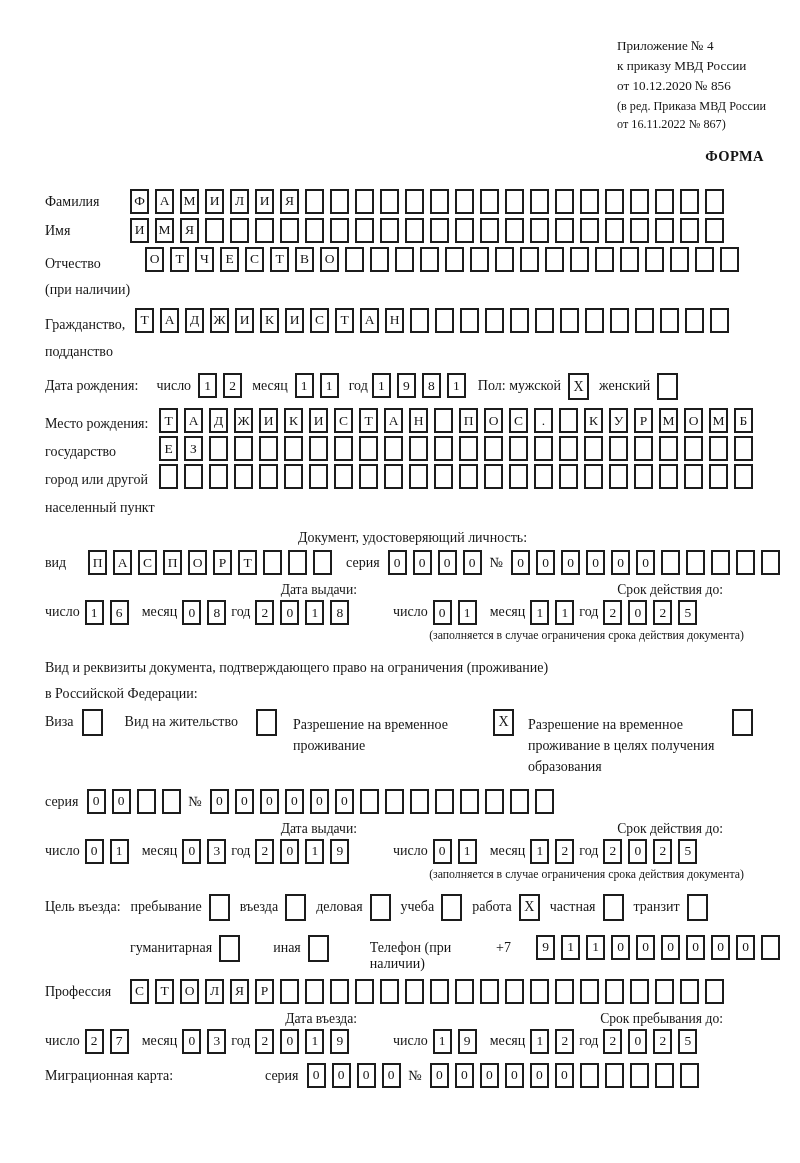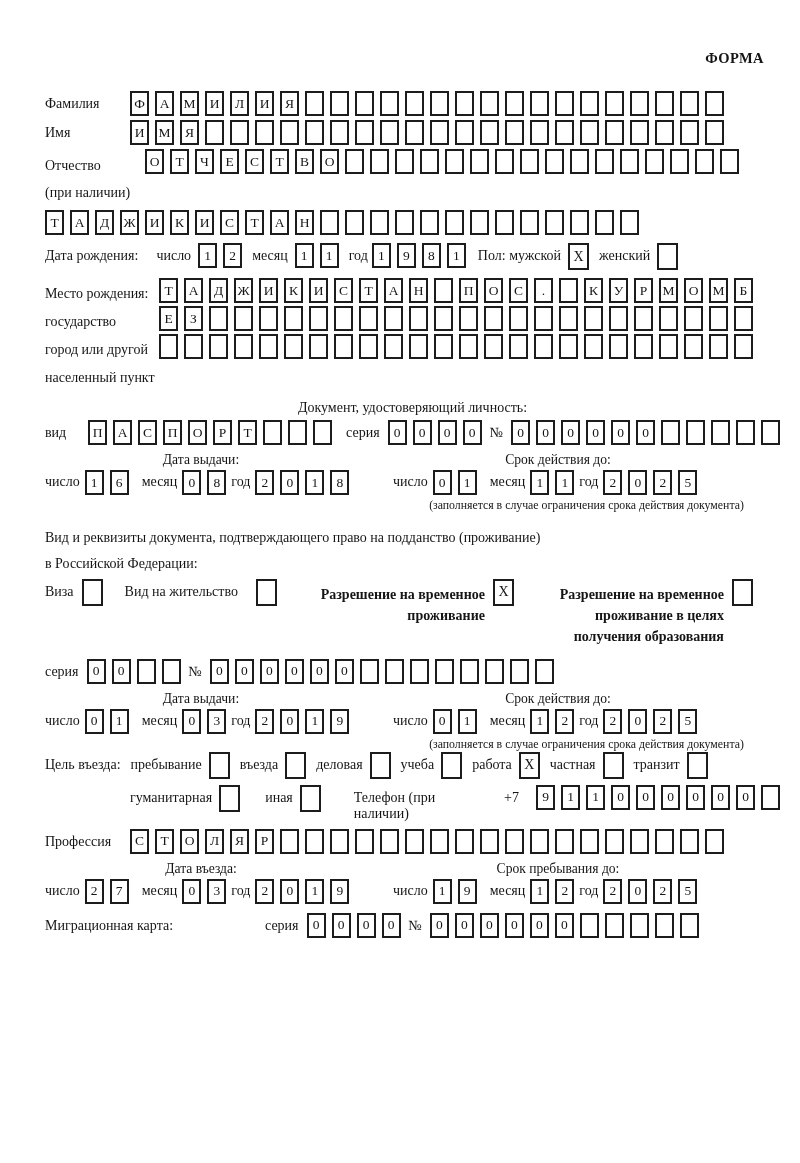--- a/index.html
+++ b/index.html
@@ -27,34 +27,43 @@
   .cbox .cell { width:21px; height:27px; font-size:14px; }
   .stack { display:flex; flex-direction:column; gap:3px; }
   .pt { padding-top:5px; }
   .inline-row { display:flex; align-items:flex-start; gap:10px; }
   .pair { display:inline-flex; gap:7px; align-items:flex-start; }
 
   .doc-heading { text-align:center; font-weight:normal; font-size:14px; margin-top:8px; }
   .dates { display:flex; margin-top:7px; }
   .dcol-l { width:348px; flex:none; }
   .dcol-r { width:387px; flex:none; }
-  .dhead { text-align:center; font-size:13.6px; }
+  .dhead { text-align:right; font-size:13.6px; }
   .dhead-l { width:312px; }
   .dhead-r { width:330px; }
   .dline { display:flex; align-items:flex-start; gap:5px; margin-top:2px; }
   .dlbl { padding-top:4px; }
   .dnote { font-size:11.8px; margin-top:3px; width:387px; text-align:center; }
   .para { line-height:1.85; margin-top:12px; }
-  .opt-block { text-align:right; line-height:1.5;font-weight:bold; }
+  .opt-block { text-align:left; line-height:1.5; }
 </style>
 </head>
 <body>
 
 <div class="page">
 
+  <div class="appendix">
+    <div>Приложение № 4</div>
+    <div>к приказу МВД России</div>
+    <div>от 10.12.2020 № 856</div>
+    <div class="small">
+      <div>(в ред. Приказа МВД России</div>
+      <div>от 16.11.2022 № 867)</div>
+    </div>
+  </div>
 
   <div class="forma">ФОРМА</div>
 
 
 
   <div class="frow" style="margin-top:24px">
     <div class="flabel" style="width:85px">Фамилия</div>
     <div class="cells">
         <span class="cell">Ф</span>
         <span class="cell">А</span>
@@ -138,20 +147,22 @@
         <span class="cell"></span>
         <span class="cell"></span>
         <span class="cell"></span>
         <span class="cell"></span>
         <span class="cell"></span>
         <span class="cell"></span>
       </div>
   </div>
 
   <div class="frow">
+    <div class="flabel ml" style="width:90px; line-height:1.9">Гражданство,
+подданство</div>
     <div class="cells">
         <span class="cell">Т</span>
         <span class="cell">А</span>
         <span class="cell">Д</span>
         <span class="cell">Ж</span>
         <span class="cell">И</span>
         <span class="cell">К</span>
         <span class="cell">И</span>
         <span class="cell">С</span>
         <span class="cell">Т</span>
@@ -380,21 +391,21 @@
             <span class="cell">0</span>
             <span class="cell">2</span>
             <span class="cell">5</span>
           </span>
       </div>
       <div class="dnote">(заполняется в случае ограничения срока действия документа)</div>
     </div>
   </div>
 
   <div class="para">
-    <div>Вид и реквизиты документа, подтверждающего право на подданство (проживание)</div>
+    <div>Вид и реквизиты документа, подтверждающего право на ограничения (проживание)</div>
     <div>в Российской Федерации:</div>
   </div>
 
   <div class="inline-row" style="margin-top:2px; gap:8px">
     <span class="pt">Виза</span>
     <span class="cells cbox">
         <span class="cell"></span>
       </span>
     <span class="pt" style="margin-left:14px">Вид на жительство</span>
     <span class="cells cbox" style="margin-left:10px">
@@ -478,21 +489,21 @@
             <span class="cell">2</span>
             <span class="cell">0</span>
             <span class="cell">2</span>
             <span class="cell">5</span>
           </span>
       </div>
       <div class="dnote">(заполняется в случае ограничения срока действия документа)</div>
     </div>
   </div>
 
-  <div class="inline-row" style="margin-top:0; ">
+  <div class="inline-row" style="margin-top:12px; ">
     <span class="pt">Цель въезда:</span>
     <span class="pair">
         <span class="pt">пребывание</span>
         <span class="cells cbox">
           <span class="cell"></span>
         </span>
       </span>
     <span class="pair">
         <span class="pt">въезда</span>
         <span class="cells cbox">
@@ -524,21 +535,21 @@
         </span>
       </span>
     <span class="pair">
         <span class="pt">транзит</span>
         <span class="cells cbox">
           <span class="cell"></span>
         </span>
       </span>
   </div>
 
-  <div class="inline-row" style="margin-top:6px; margin-left:85px; gap:17px">
+  <div class="inline-row" style="margin-top:14px; margin-left:85px; gap:25px">
     <span class="pair">
         <span class="pt">гуманитарная</span>
         <span class="cells cbox">
           <span class="cell"></span>
         </span>
       </span>
     <span class="pair" style="margin-left:8px">
         <span class="pt">иная</span>
         <span class="cells cbox">
           <span class="cell"></span>

